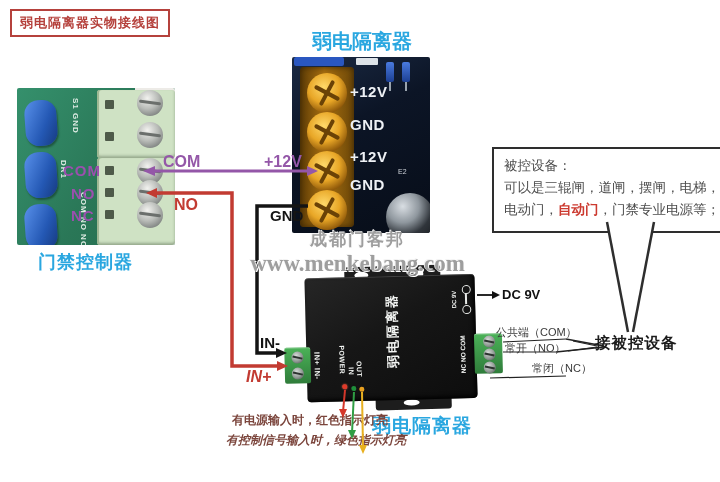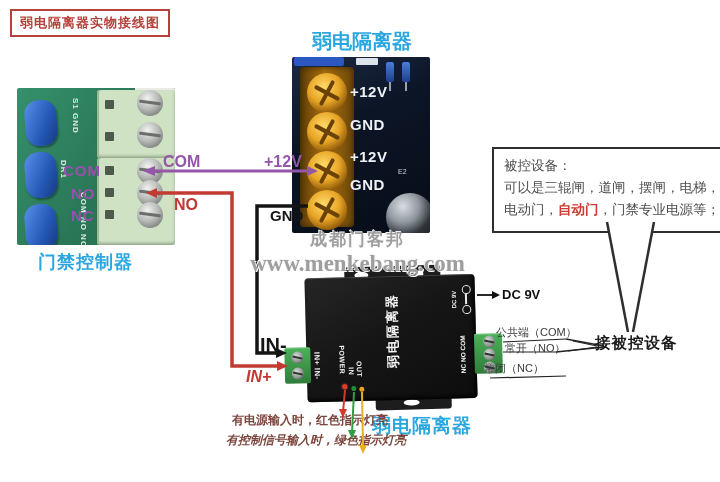--- a/index.html
+++ b/index.html
@@ -164,27 +164,27 @@
       <div class="abs" style="left:186px;top:33px;width:2px;height:11px;background:#e8eae8;"></div>
       <div class="abs" style="left:183px;top:45px;width:7px;height:7px;border:1.5px solid #e8eae8;border-radius:50%;"></div>
     </div>
   </div>
   <div class="abs blue-title" style="left:372px;top:413px;font-size:19px;letter-spacing:1px;">弱电隔离器</div>
 
   <div class="abs wlabel" style="left:163px;top:153px;font-size:16px;color:#9457a8;">COM</div>
   <div class="abs wlabel" style="left:264px;top:153px;font-size:16px;color:#9457a8;">+12V</div>
   <div class="abs wlabel" style="left:174px;top:196px;font-size:16px;color:#c23b32;">NO</div>
   <div class="abs wlabel" style="left:270px;top:207px;font-size:15px;color:#141414;">GND</div>
-  <div class="abs wlabel" style="left:260px;top:334px;font-size:20px;color:#141414;">IN-</div>
+  <div class="abs wlabel" style="left:260px;top:334px;font-size:15px;color:#141414;">IN-</div>
   <div class="abs wlabel" style="left:246px;top:368px;font-size:16px;color:#c23b32;font-style:italic;">IN+</div>
 
   <div class="abs wlabel" style="left:502px;top:287px;font-size:13px;color:#111;">DC 9V</div>
   <div class="abs rlabel" style="left:496px;top:325px;">公共端（COM）</div>
   <div class="abs rlabel" style="left:505px;top:341px;">常开（NO）</div>
-  <div class="abs rlabel" style="left:484px;top:361px;">常闭（NC）</div>
+  <div class="abs rlabel" style="left:532px;top:361px;">常闭（NC）</div>
   <div class="abs wlabel" style="left:595px;top:333px;font-size:15.5px;color:#1c1c1c;letter-spacing:1px;">接被控设备</div>
 
   <div class="abs note" style="left:232px;top:412px;">有电源输入时，红色指示灯亮</div>
   <div class="abs note" style="left:226px;top:432px;font-style:italic;">有控制信号输入时，绿色指示灯亮</div>
 
   <div id="watermark" class="abs">
     <div style="font-size:17px;letter-spacing:2px;">成都门客邦</div>
     <div style="font-size:23px;">www.menkebang.com</div>
   </div>
 

